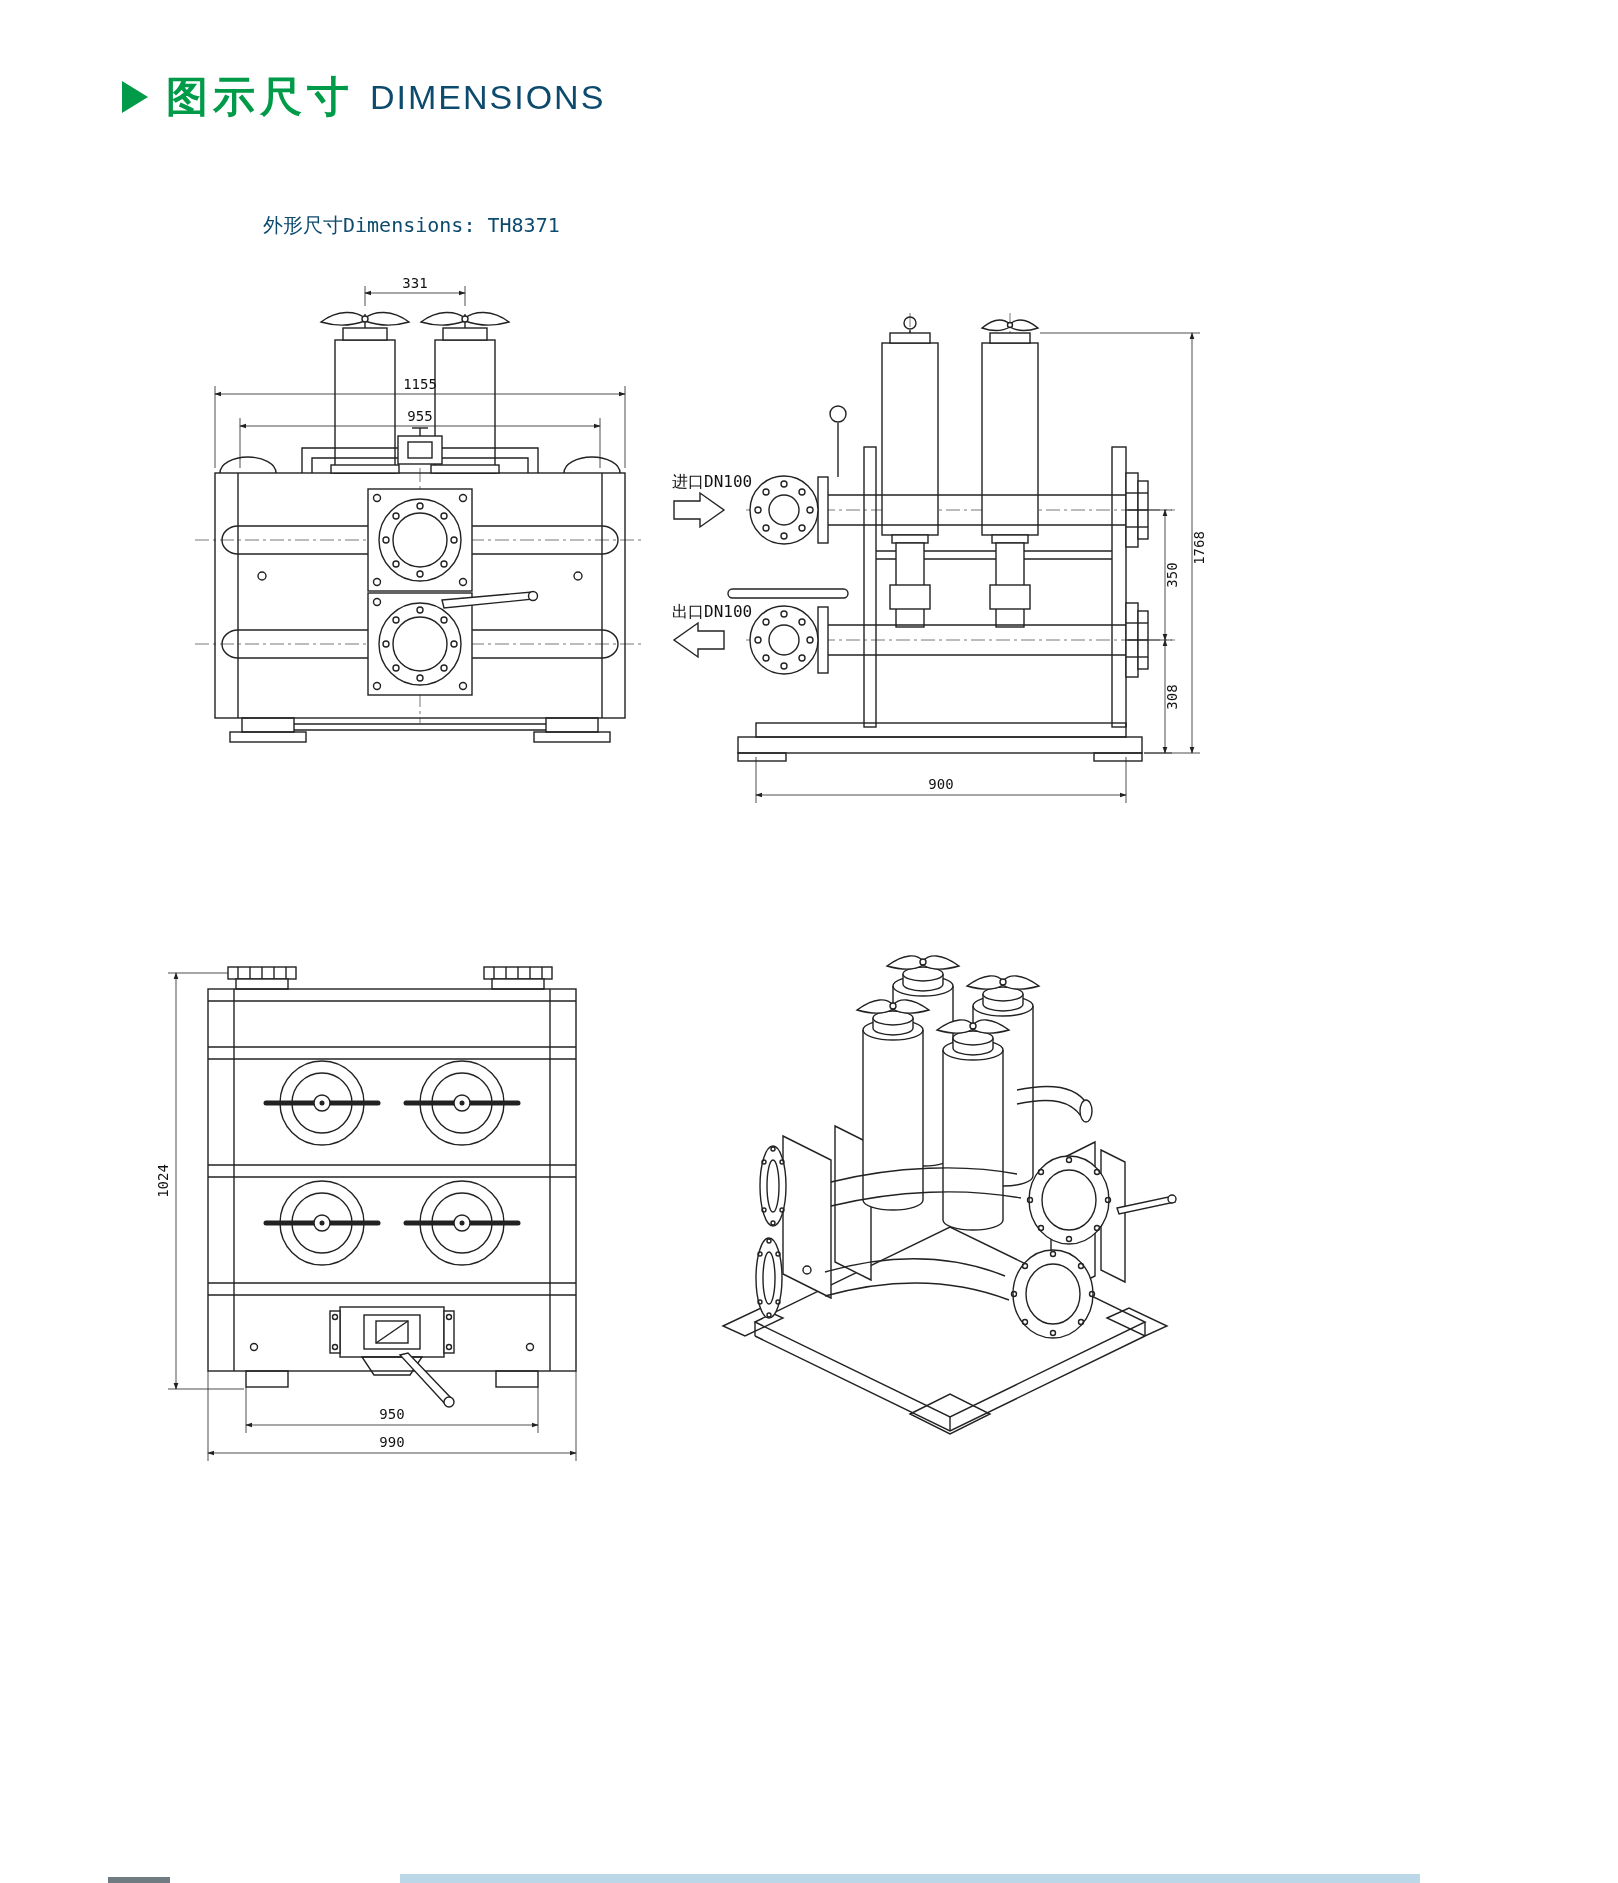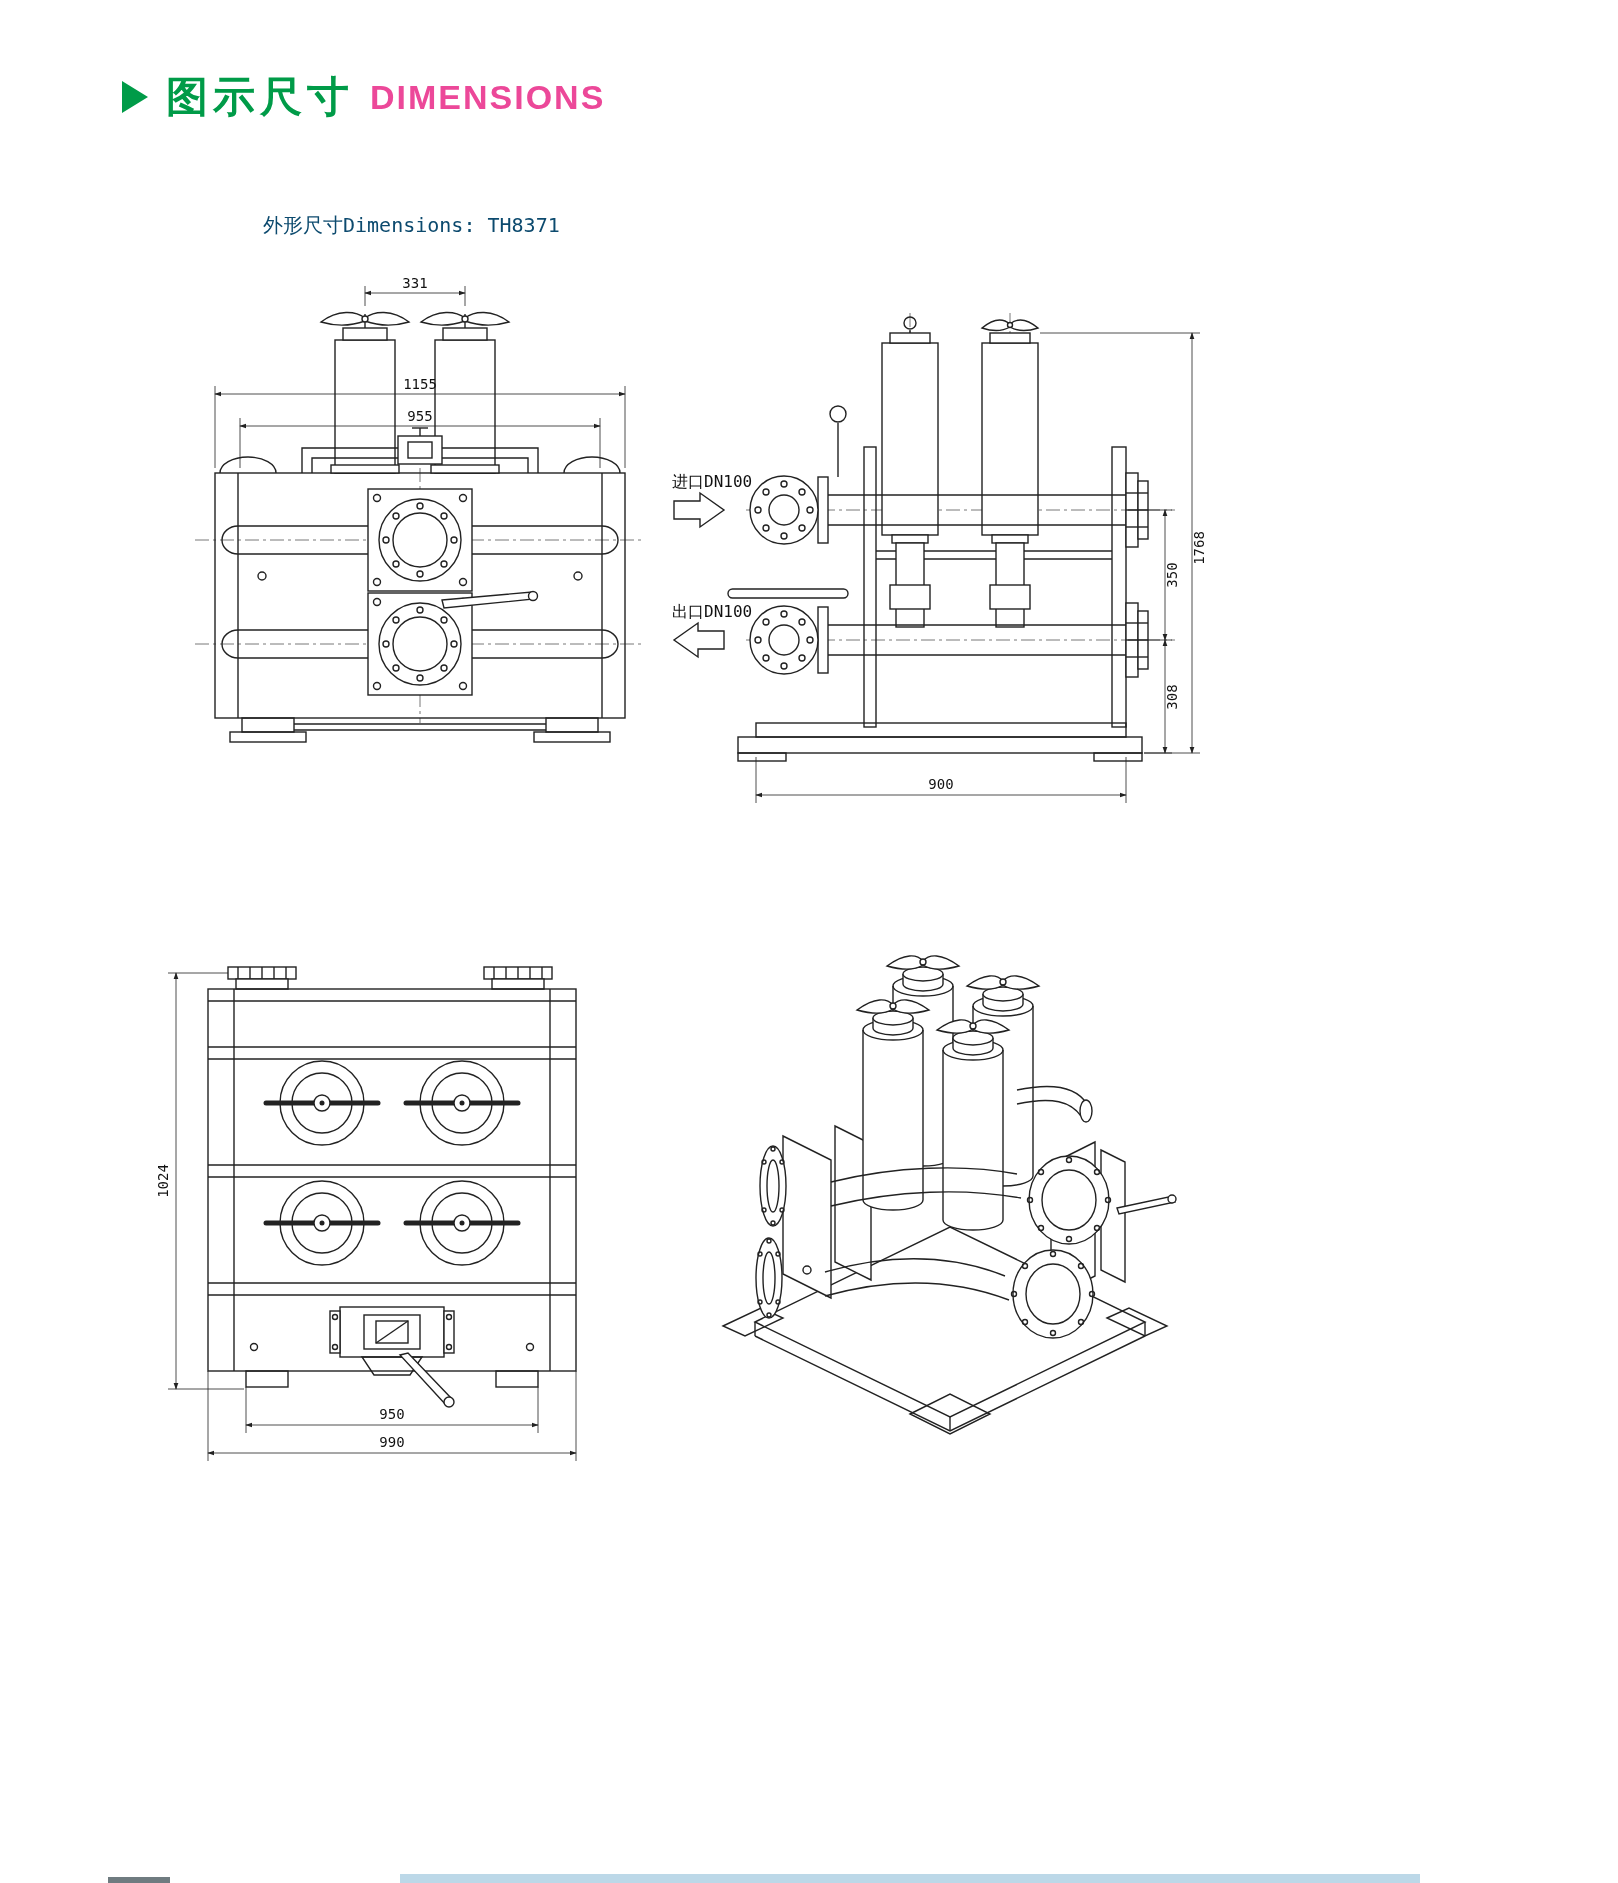--- a/index.html
+++ b/index.html
@@ -2,21 +2,21 @@
 <html><head>
 <meta charset="utf-8">
 <style>
   html,body{margin:0;padding:0;background:#fff;}
   #page{position:relative;width:1420px;height:1883px;background:#ffffff;
         font-family:"Liberation Sans",sans-serif;overflow:hidden;}
   .hdr{position:absolute;left:122px;top:76px;display:flex;align-items:center;}
   .tri{width:0;height:0;border-left:26px solid #009b48;
        border-top:16px solid transparent;border-bottom:16px solid transparent;margin-right:18px;}
   .t-cn{font-size:42px;font-weight:bold;color:#009b48;letter-spacing:5px;line-height:1;}
-  .t-en{font-size:34px;font-weight:bold;color:#ec4899;letter-spacing:2px;margin-left:16px;line-height:1;}
+  .t-en{font-size:34px;font-weight:normal;color:#0c4a6e;letter-spacing:2px;margin-left:16px;line-height:1;}
   .sub{position:absolute;left:263px;top:212px;font:20px "DejaVu Sans Mono",monospace;color:#0c4a6e;}
   svg{position:absolute;}
   svg text{font-family:"DejaVu Sans Mono",monospace;font-size:14px;fill:#111;}
   .lt{font-size:16px;}
   .m{stroke:#222;stroke-width:1.4;fill:none;}
   .w{stroke:#222;stroke-width:1.4;fill:#fff;}
   .t{stroke:#222;stroke-width:0.8;fill:none;}
   .c{stroke:#555;stroke-width:0.8;fill:none;stroke-dasharray:14 4 3 4;}
   .b{stroke:#222;stroke-width:5;stroke-linecap:round;fill:none;}
   .dot{fill:#222;stroke:none;}

